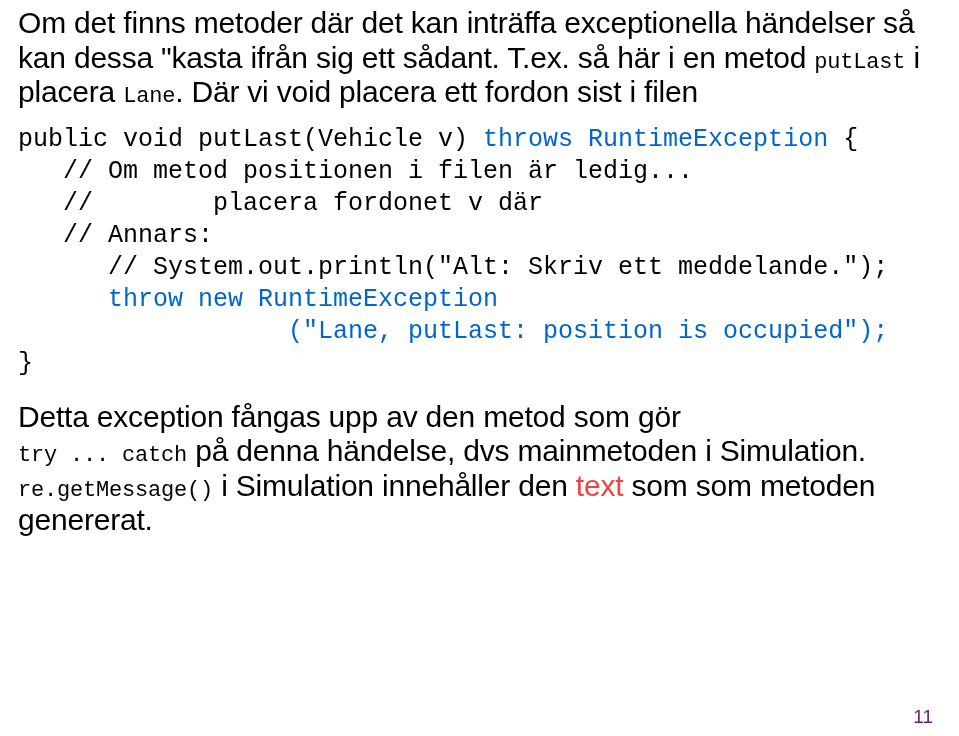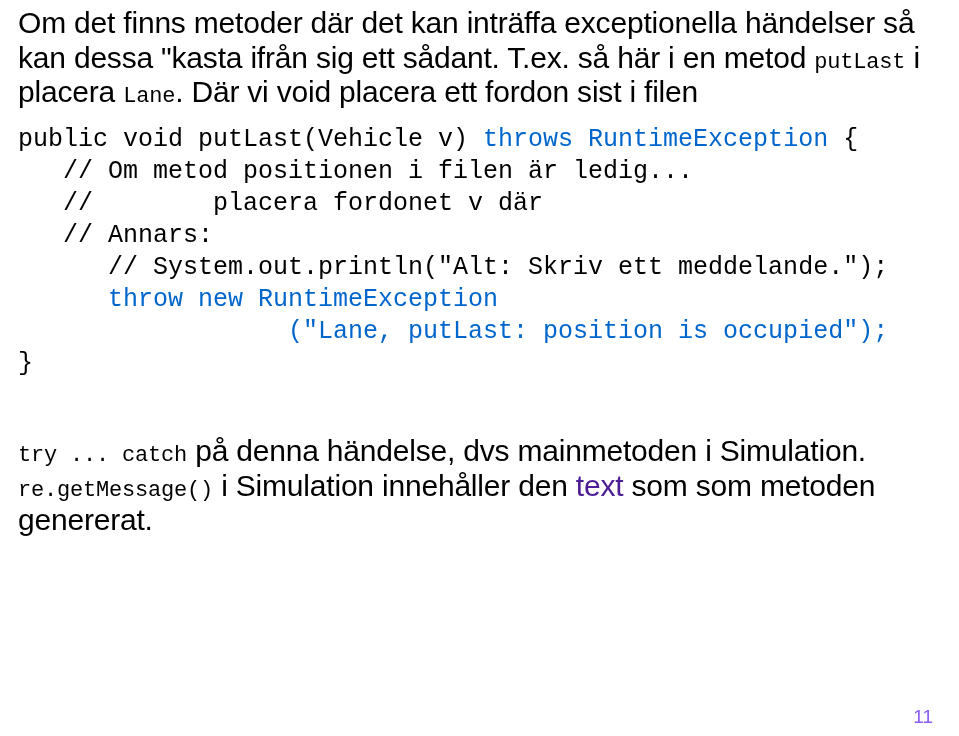--- a/index.html
+++ b/index.html
@@ -30,35 +30,35 @@
     font-size: 22px;
   }
   .code {
     font-family: "Courier New", Courier, monospace;
     font-size: 25px;
     line-height: 1.28;
     white-space: pre;
     margin: 0 0 20px 0;
   }
   .blue { color: #0066cc; margin-top: 45px; }
-  .red  { color: #4c1d95; }
+  .red  { color: #ef4444; }
   .footer {
     position: absolute;
     bottom: 8px;
     left: 0;
     right: 0;
     text-align: center;
     color: #3b65a0;
     font-size: 19px;
   }
   .page-num {
     position: absolute;
     right: 26px;
     bottom: 8px;
-    color: #8b5cf6;
+    color: #701a75;
     font-size: 19px;
   }
 </style>
 </head>
 <body>
 
 <div class="page">
 
   <p class="para">
     <span>Om det finns metoder där det kan inträffa exceptionella händelser så kan dessa "kasta ifrån sig ett sådant. T.ex. så här i en metod </span><span class="mono">putLast</span><span> i placera </span><span class="mono">Lane</span><span>. Där vi void placera ett fordon sist i filen</span>
@@ -67,20 +67,20 @@
   <div class="code"><span>public void putLast(Vehicle v) </span><span class="blue">throws RuntimeException</span><span> {</span>
 <span>   // Om metod positionen i filen är ledig...</span>
 <span>   //        placera fordonet v där</span>
 <span>   // Annars:</span>
 <span>      // System.out.println("Alt: Skriv ett meddelande.");</span>
 <span class="blue">      throw new RuntimeException</span>
 <span class="blue">                  ("Lane, putLast: position is occupied");</span>
 <span>}</span></div>
 
   <p class="para">
-    <br>
+    <span>Detta exception fångas upp av den metod som gör</span><br>
     <span class="mono">try ... catch</span><span>  på denna händelse, dvs mainmetoden i Simulation.</span><br>
     <span class="mono">re.getMessage()</span><span>  i Simulation innehåller den </span><span class="red">text</span><span> som som metoden genererat.</span>
   </p>
 
   <div class="page-num">11</div>
 
 </div>
 
 </body></html>

